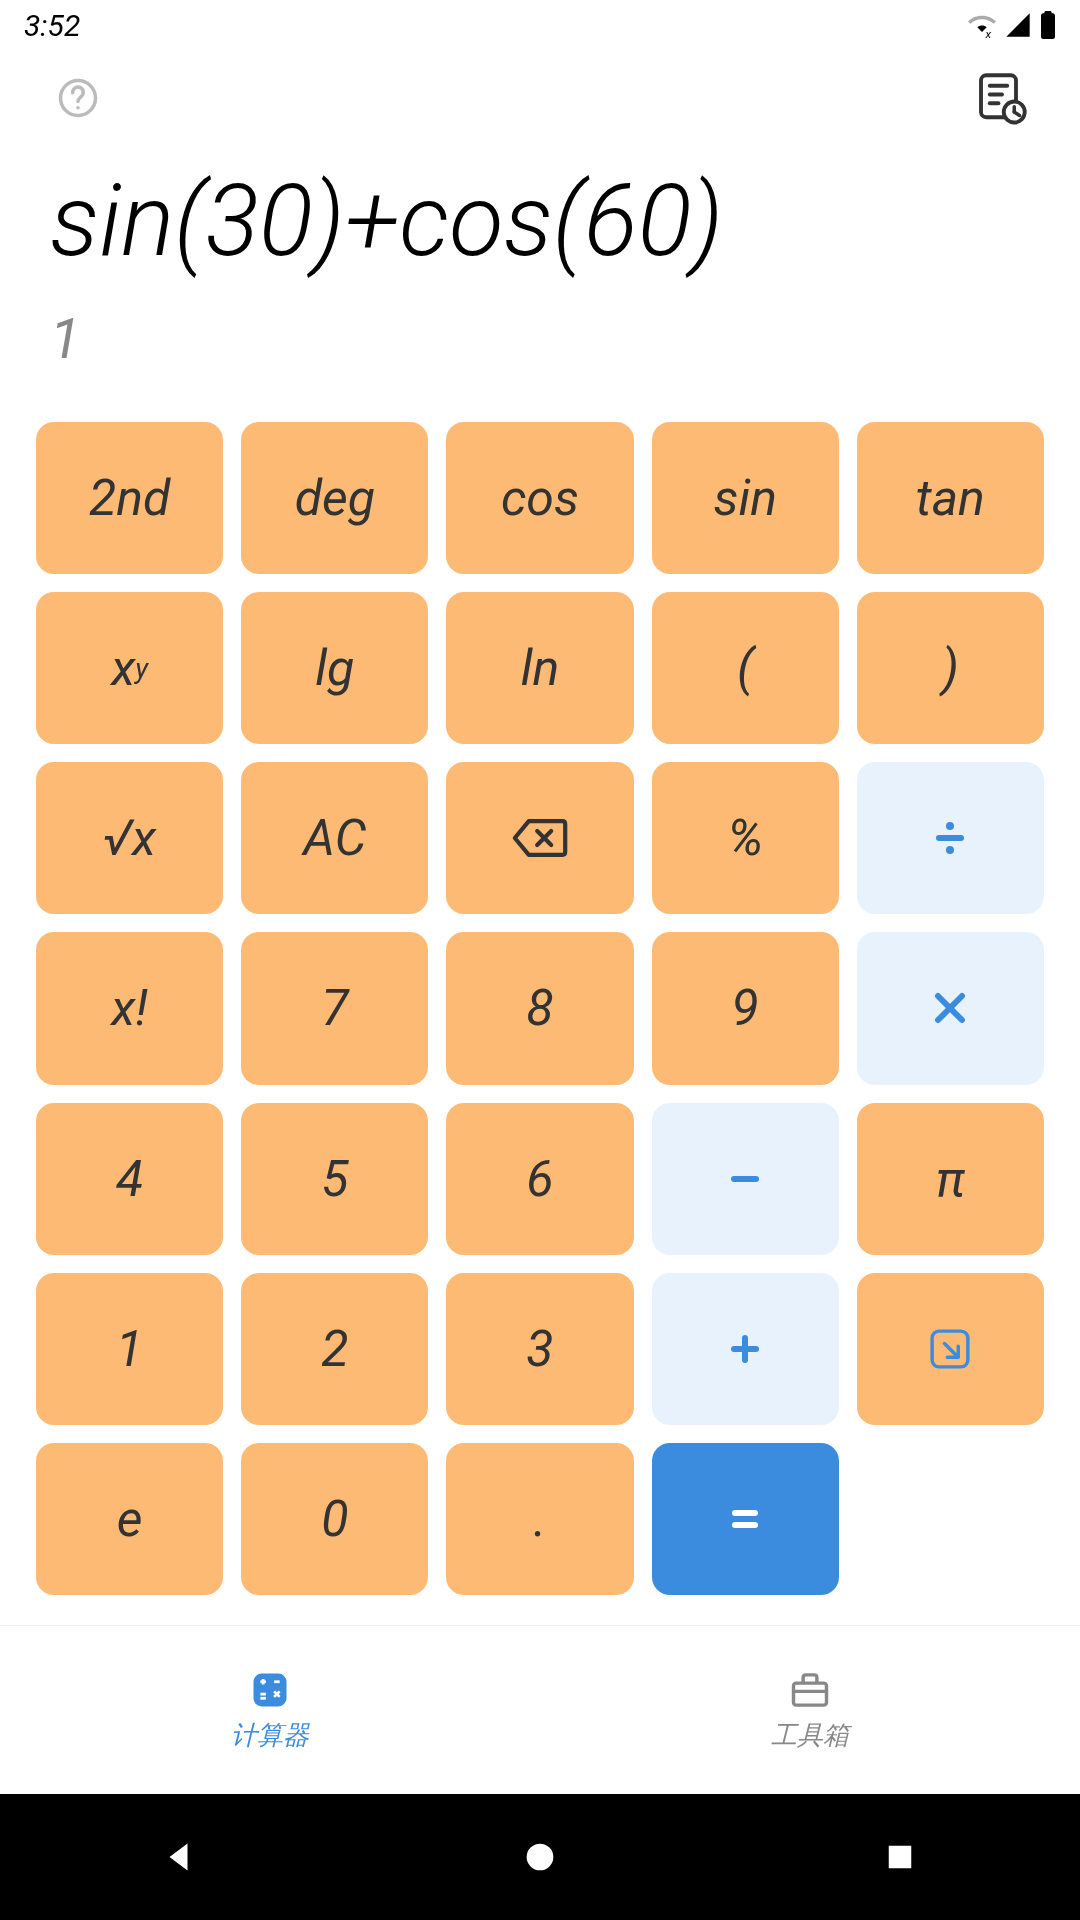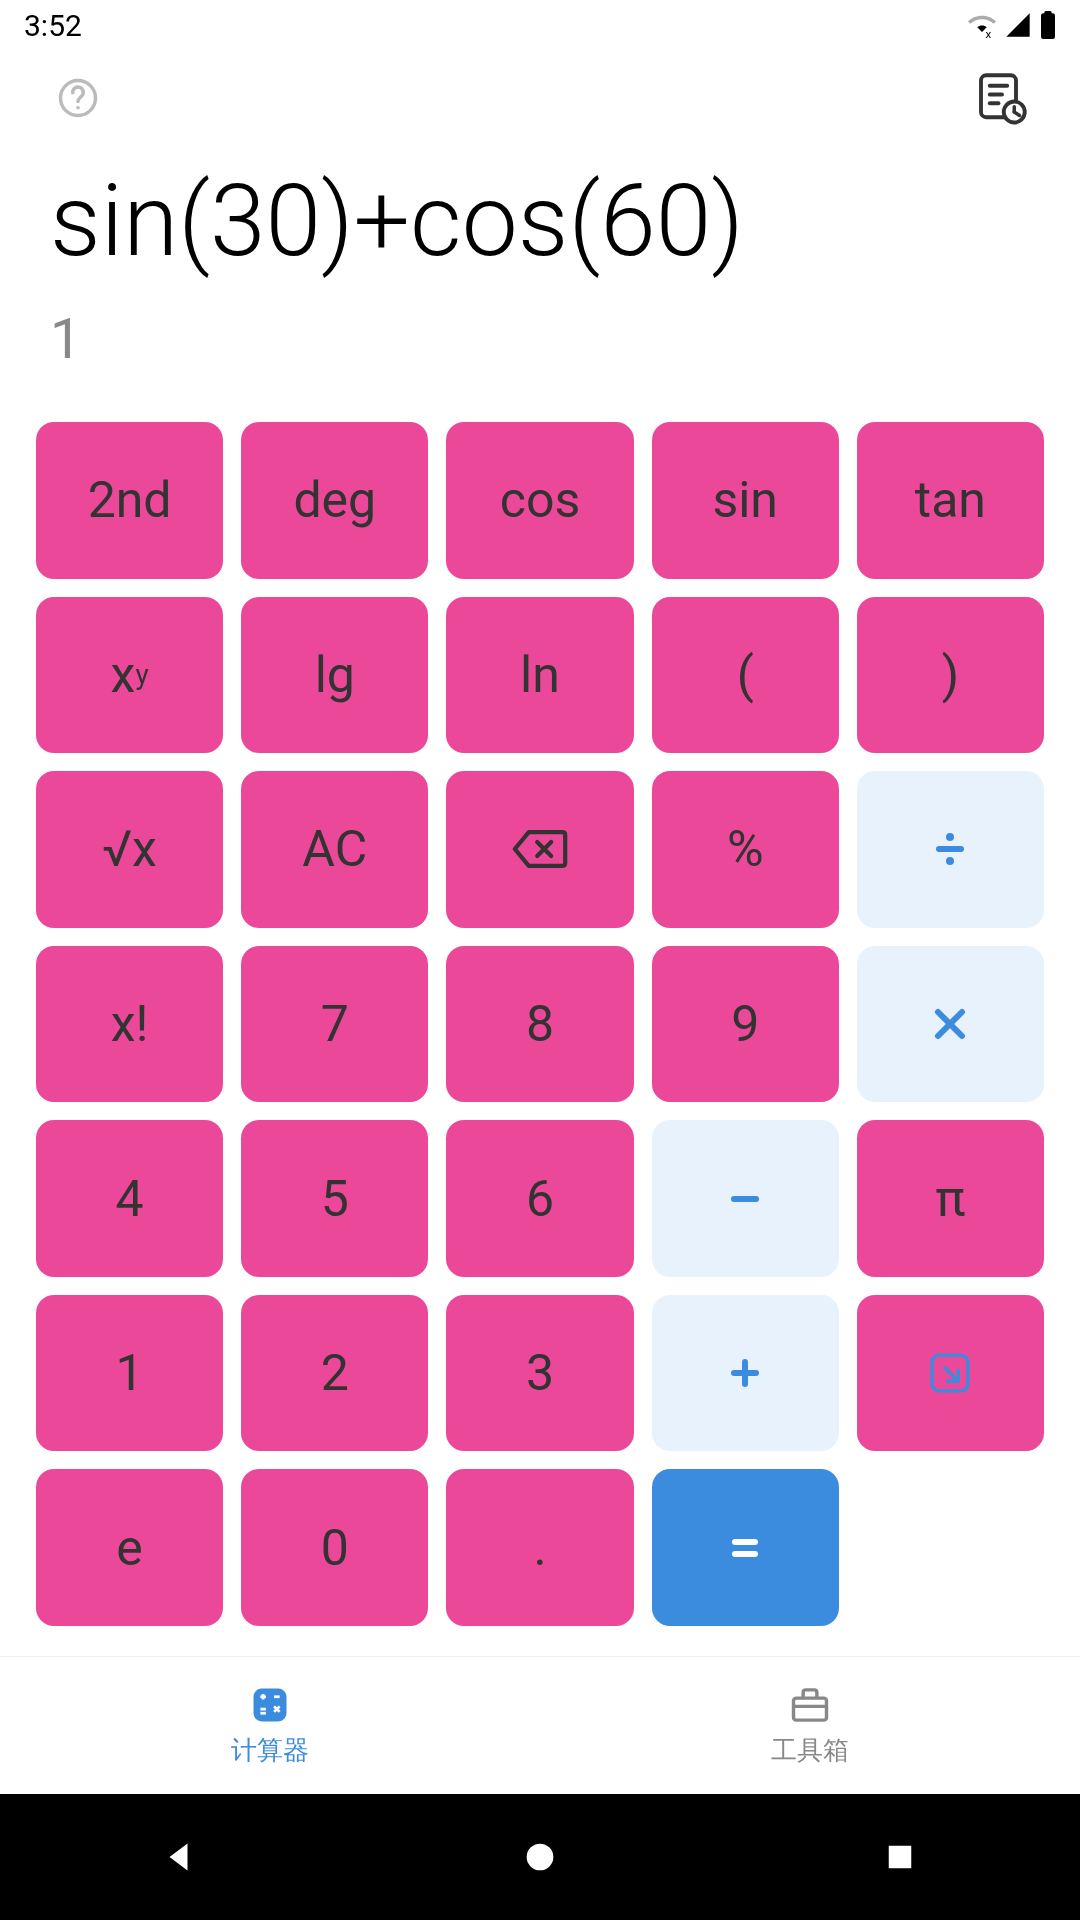--- a/index.html
+++ b/index.html
@@ -1,40 +1,40 @@
 <!DOCTYPE html>
 <html><head>
   <meta charset="utf-8">
   <style>
     * { margin: 0; padding: 0; box-sizing: border-box; font-family: -apple-system, BlinkMacSystemFont, "Segoe UI", Roboto, sans-serif; }
     html, body { width: 1080px; height: 1920px; background: #000; overflow: hidden; }
-    .app { width: 100%; height: 1920px; display: flex; flex-direction: column; background: #fff; }
+    .app { width: 100%; height: 1920px; display: flex; flex-direction: column; background: #fff; font-style: italic; }
     
     
     .status-bar { height: 50px; display: flex; justify-content: space-between; align-items: center; padding: 0 24px; font-size: 30px; color: #000; }
     .status-icons { display: flex; gap: 8px; align-items: center; }
     
     
     .top-row { display: flex; justify-content: space-between; align-items: center; padding: 20px 50px 0; }
     .help-icon, .history-icon { width: 56px; height: 56px; display: flex; align-items: center; justify-content: center; }
     
     
     .display { padding: 40px 50px 30px; }
     .expression { font-size: 100px; color: #000; font-weight: 300; line-height: 1.1; }
     .result { font-size: 56px; color: #888; margin-top: 30px; }
     
     
     .keypad { flex: 1; display: grid; grid-template-columns: repeat(5, 1fr); grid-template-rows: repeat(7, 1fr); gap: 18px; padding: 20px 36px 30px; }
-    .key { background: #ec4899; border-radius: 18px; display: flex; align-items: center; justify-content: center; font-size: 50px; color: #333; font-weight: 400; cursor: pointer; }
+    .key { background: #fdba74; border-radius: 18px; display: flex; align-items: center; justify-content: center; font-size: 50px; color: #333; font-weight: 400; cursor: pointer; }
     .key.op-blue { background: #e8f2fc; color: #3b8cde; font-size: 58px; font-weight: 500; }
     .key.equals { background: #3b8cde; color: #fff; font-size: 58px; font-weight: 500; }
     .key .sup { font-size: 28px; vertical-align: super; }
     
     
-    .bottom-nav { height: 138px; display: flex; border-top: 1px solid #eee; background: #fff; }
+    .bottom-nav { height: 169px; display: flex; border-top: 1px solid #eee; background: #fff; }
     .nav-item { flex: 1; display: flex; flex-direction: column; align-items: center; justify-content: center; gap: 6px; }
     .nav-icon { width: 44px; height: 44px; display: flex; align-items: center; justify-content: center; }
     .nav-label { font-size: 26px; color: #888; }
     .nav-item.active .nav-label { color: #3b8cde; }
     
     
     .sys-nav { height: 126px; background: #000; display: flex; align-items: center; justify-content: space-around; }
     .sys-btn { width: 50px; height: 50px; display: flex; align-items: center; justify-content: center; }
   </style>
 </head>

